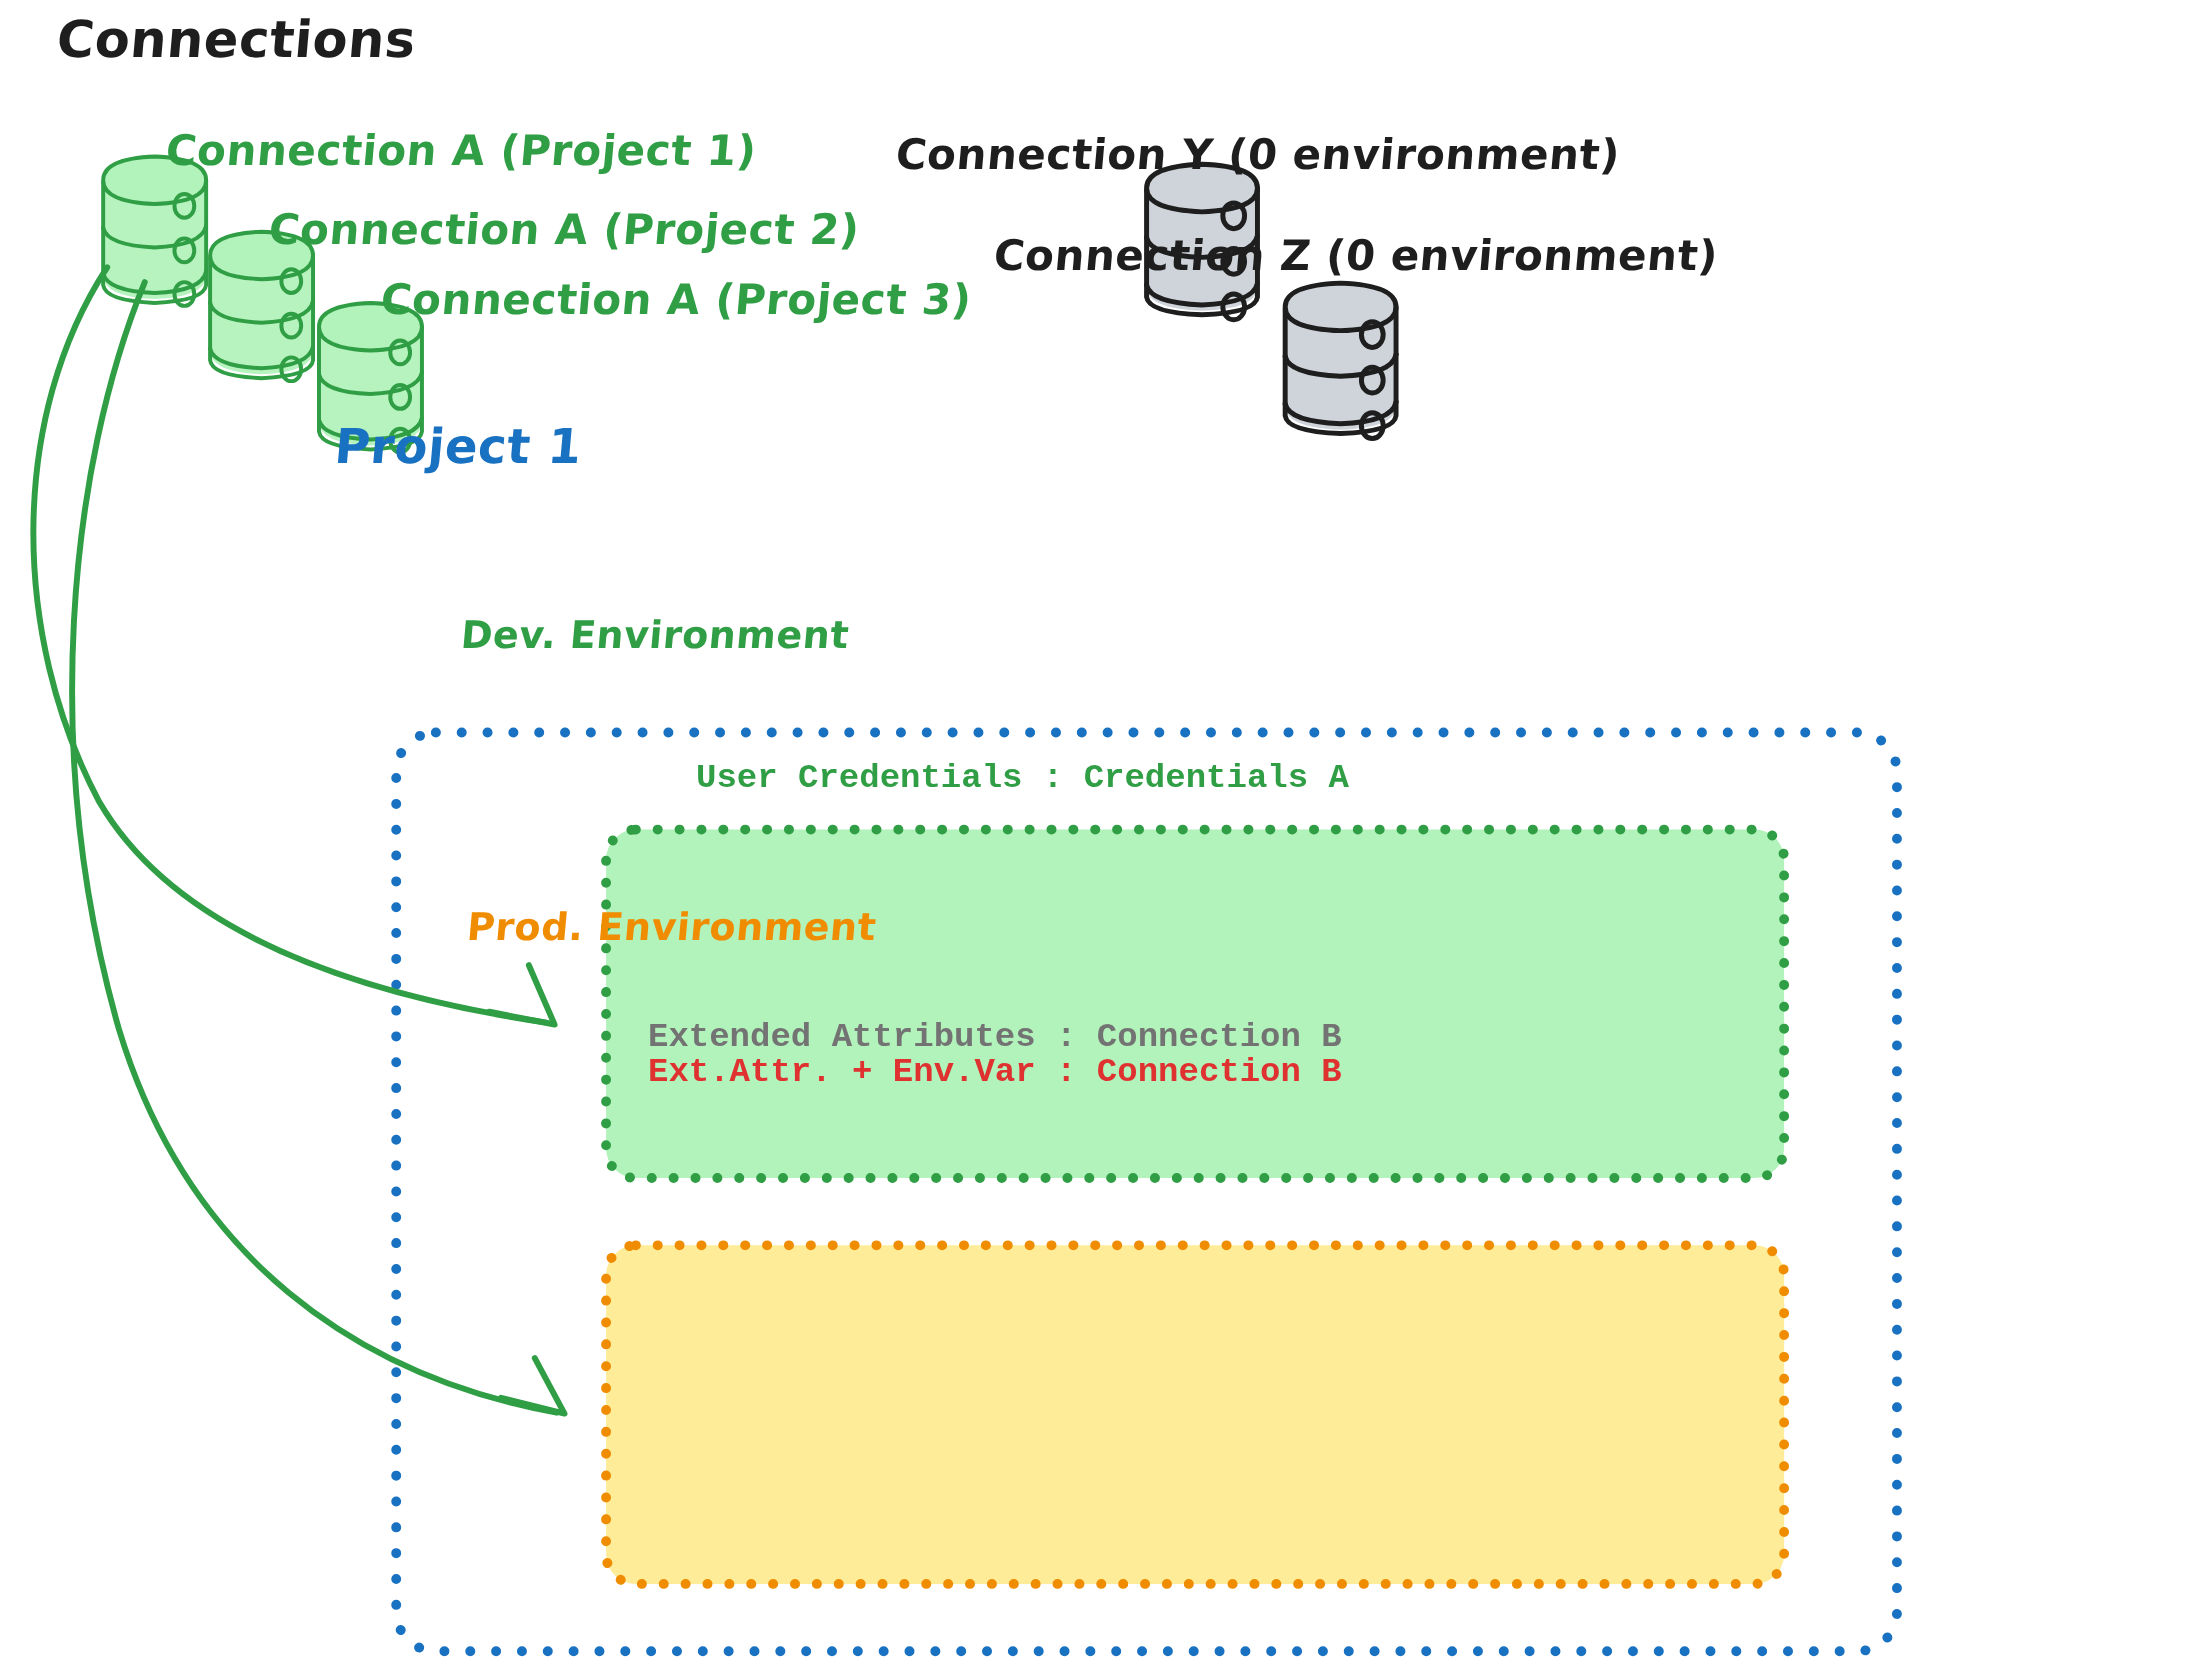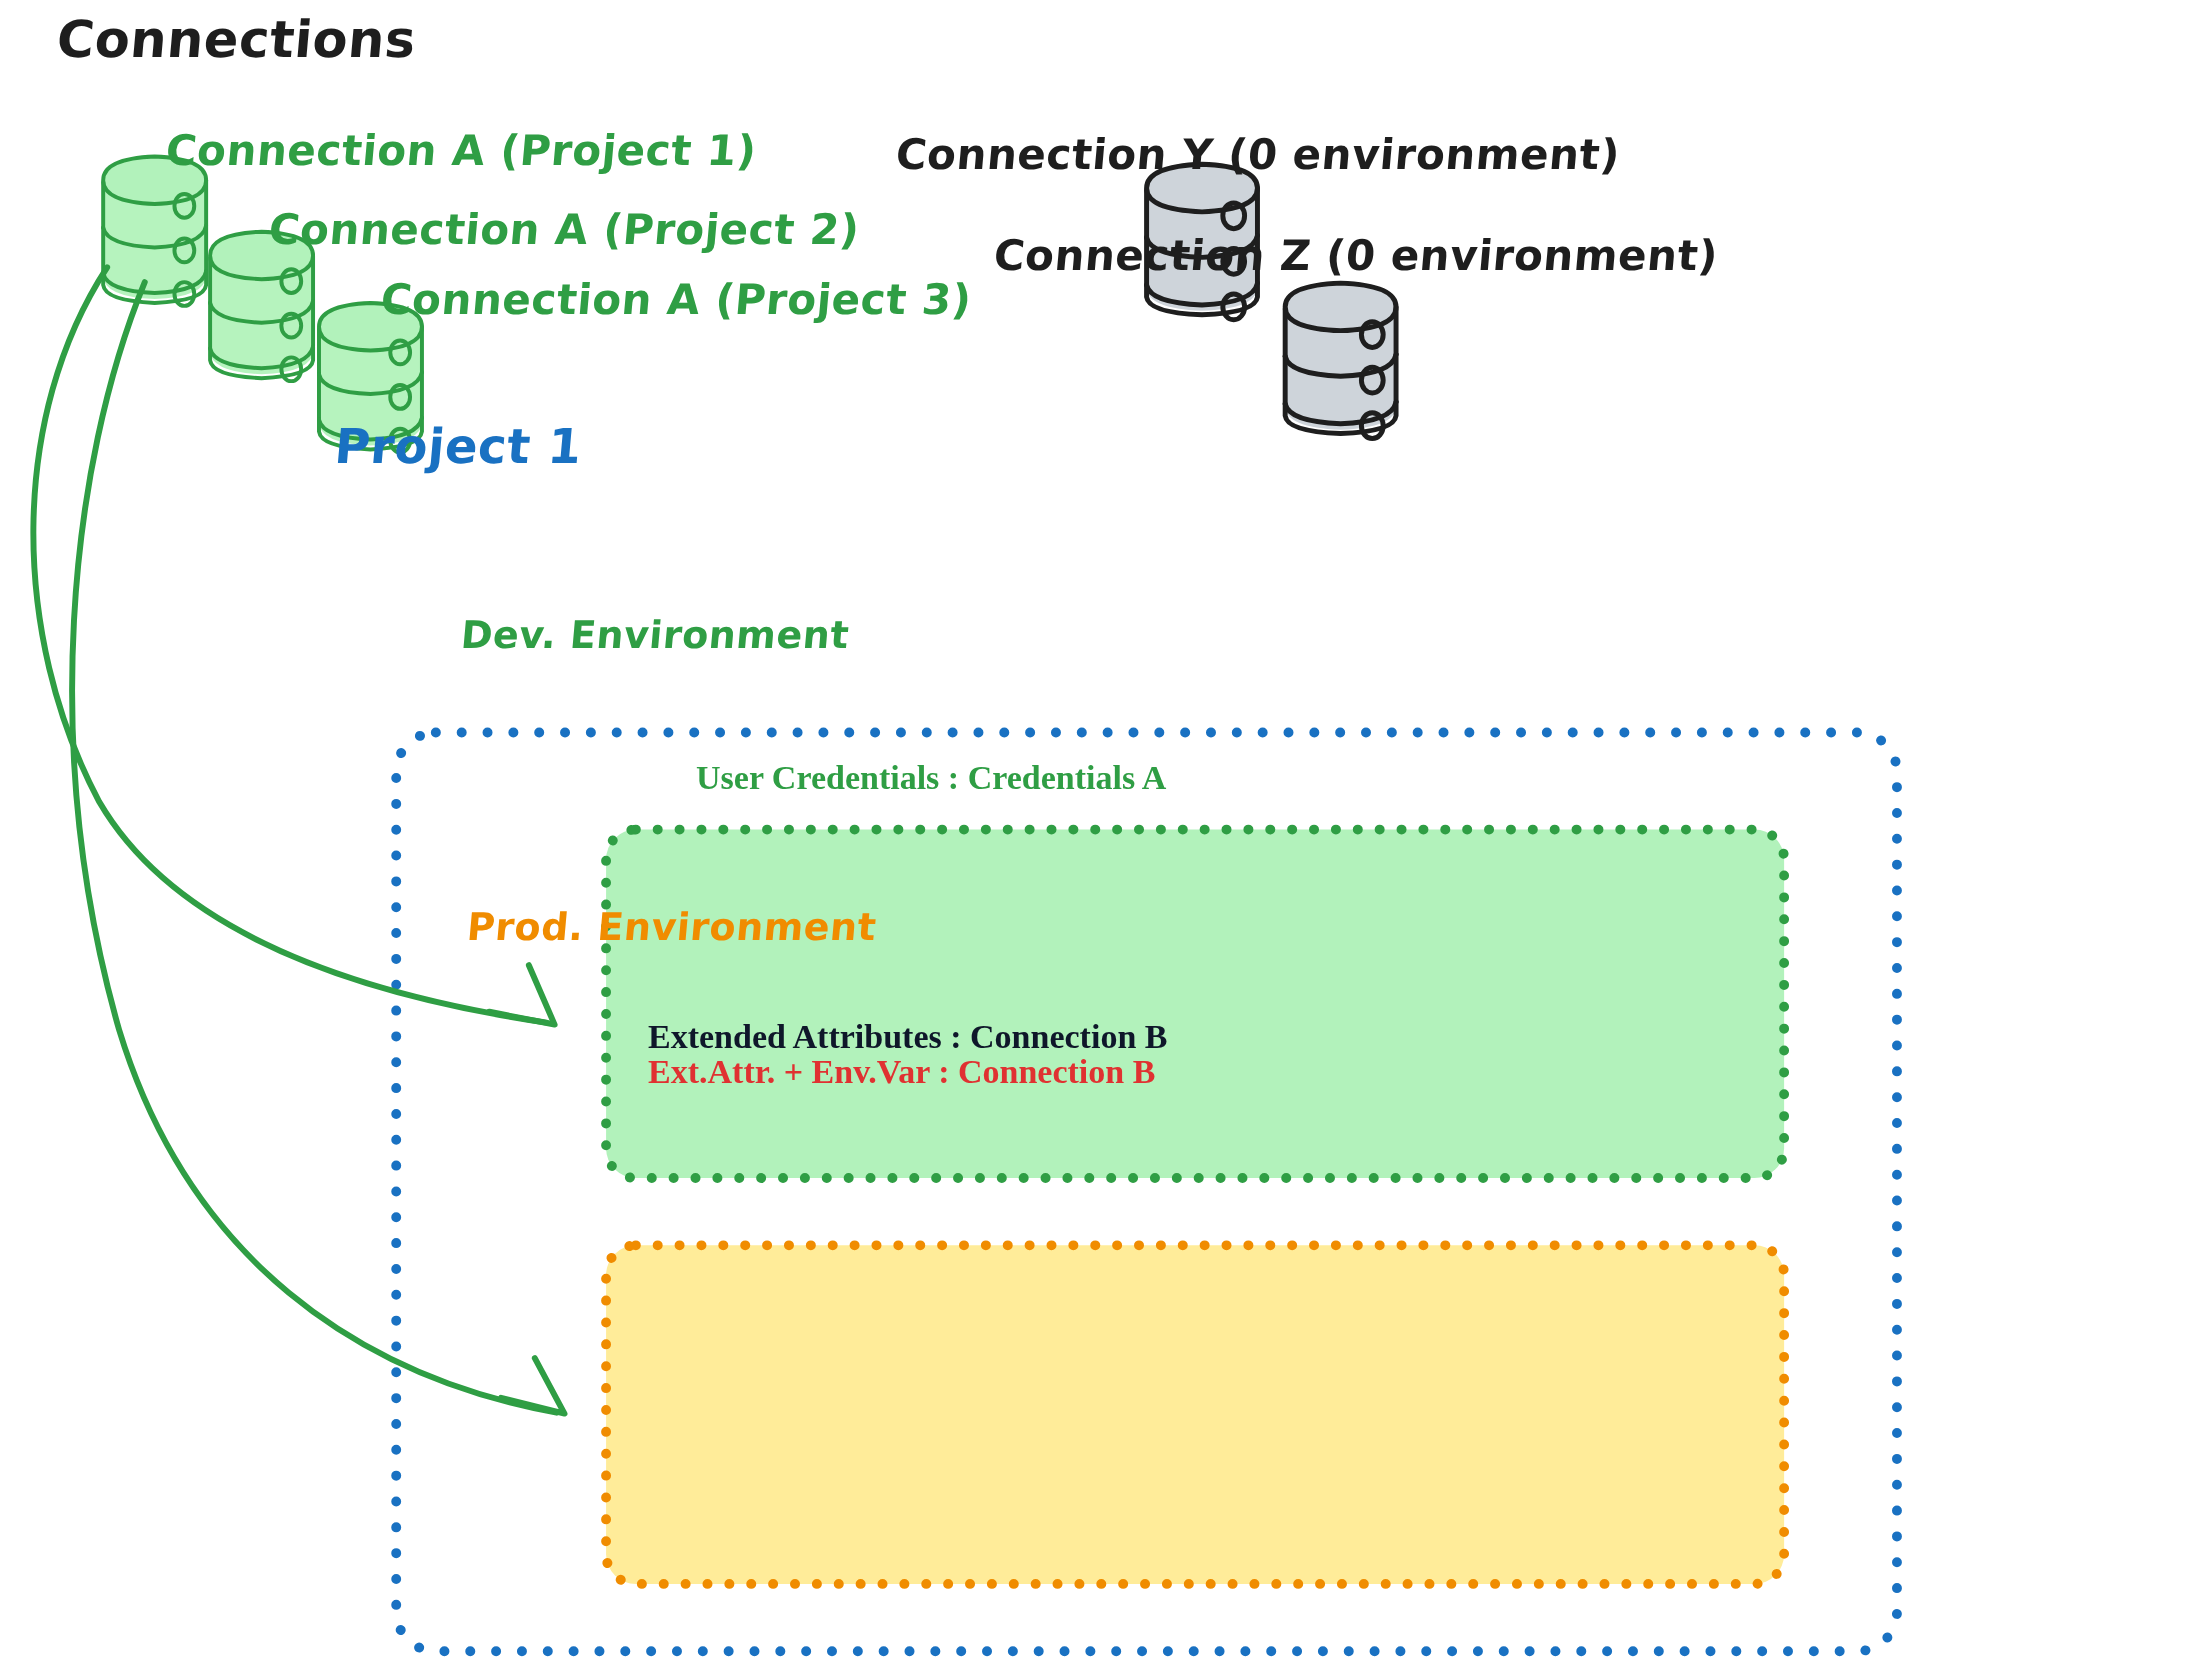--- a/index.html
+++ b/index.html
@@ -26,21 +26,21 @@
     line-height: 1.25;
   }
   
   .hand {
     font-family: "DejaVu Sans", sans-serif;
     font-weight: 600;
     transform: skewX(-5deg);
     letter-spacing: 0.5px;
   }
   .mono {
-    font-family: Liberation Serif, serif;
+    font-family: Liberation Mono, monospace;
     font-weight: 700;
     letter-spacing: 0px;
   }
 
   #title-connections {
     left: 57px;
     top: 8px;
     font-size: 51px;
     color: #1e1e1e;
   }
@@ -79,21 +79,21 @@
   #text-dev-cred {
     left: 696px;
     top: 757px;
     font-size: 34px;
     color: #2f9e44;
   }
   #text-prod-1 {
     left: 648px;
     top: 1016px;
     font-size: 34px;
-    color: #0f172a;
+    color: #737373;
   }
   #text-prod-2 {
     left: 648px;
     top: 1051px;
     font-size: 34px;
     color: #e03131;
   }
 </style>
 </head>
 <body>

